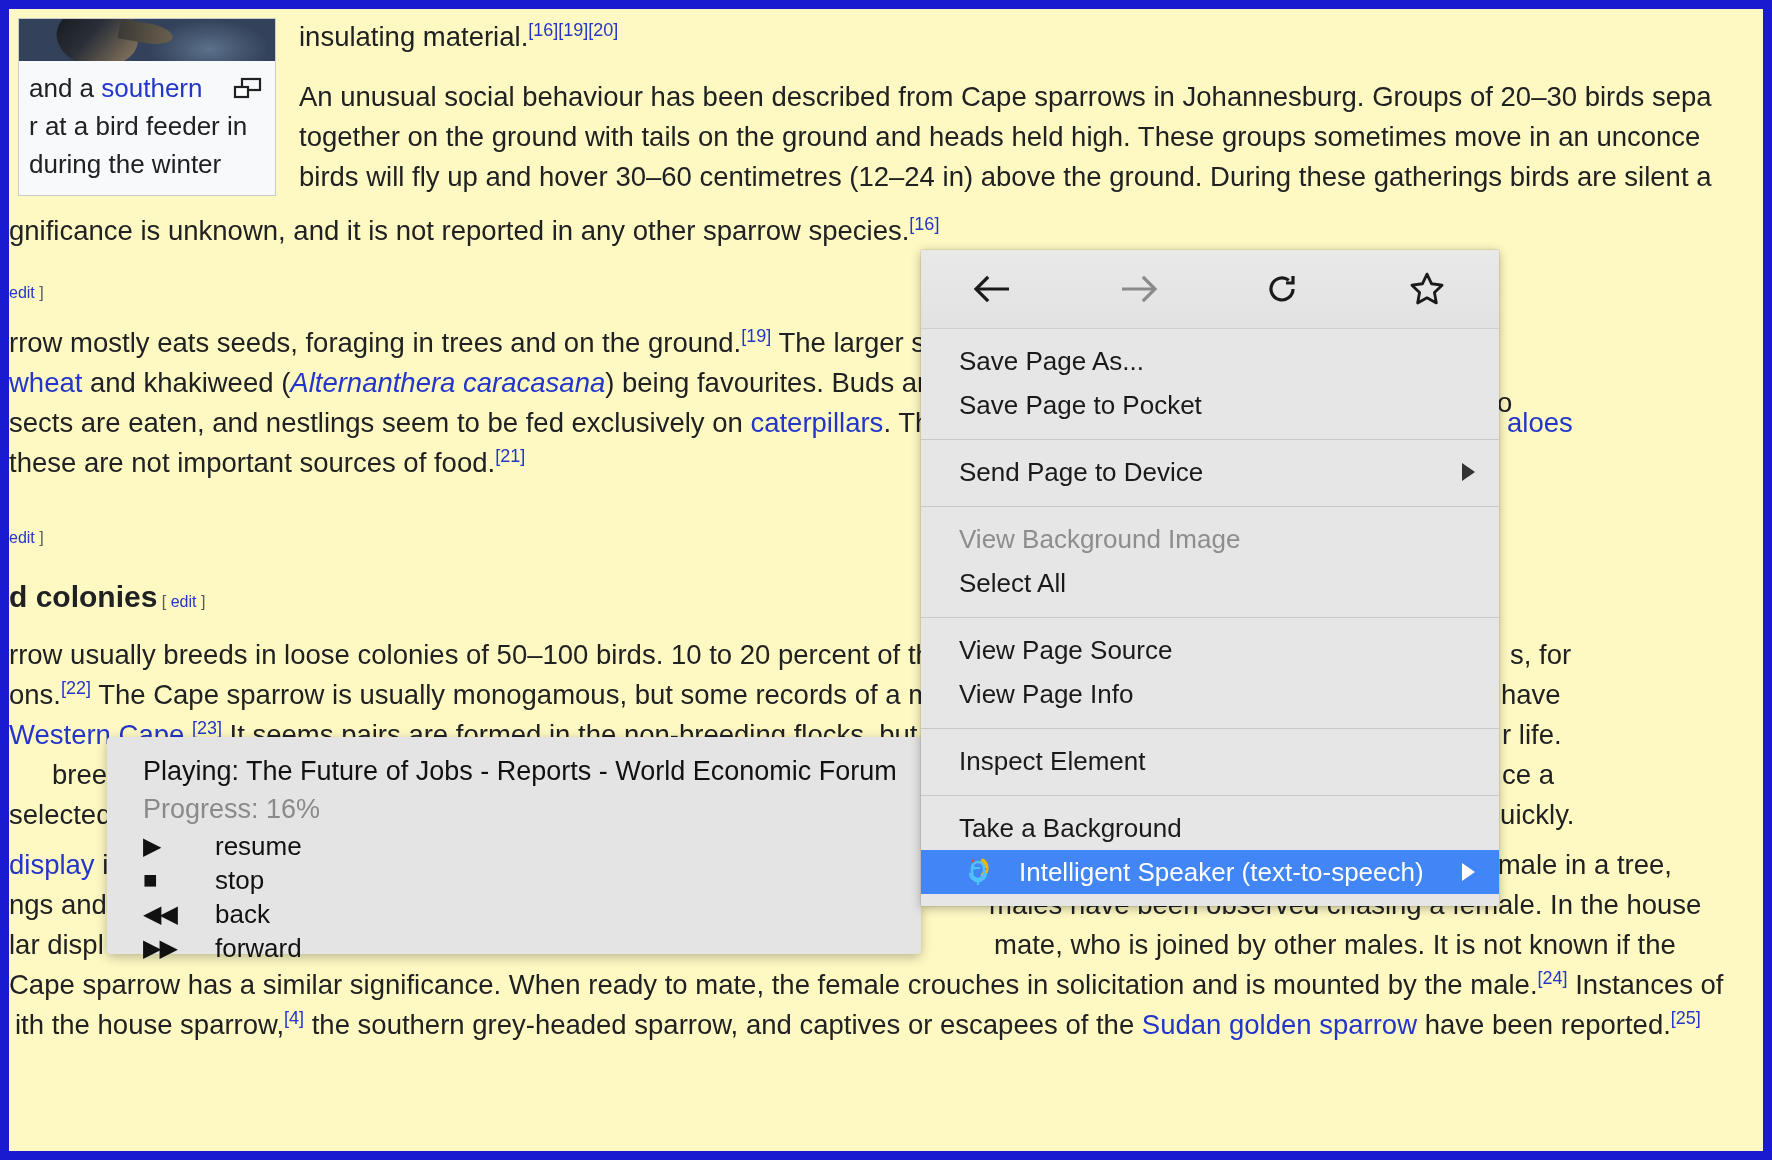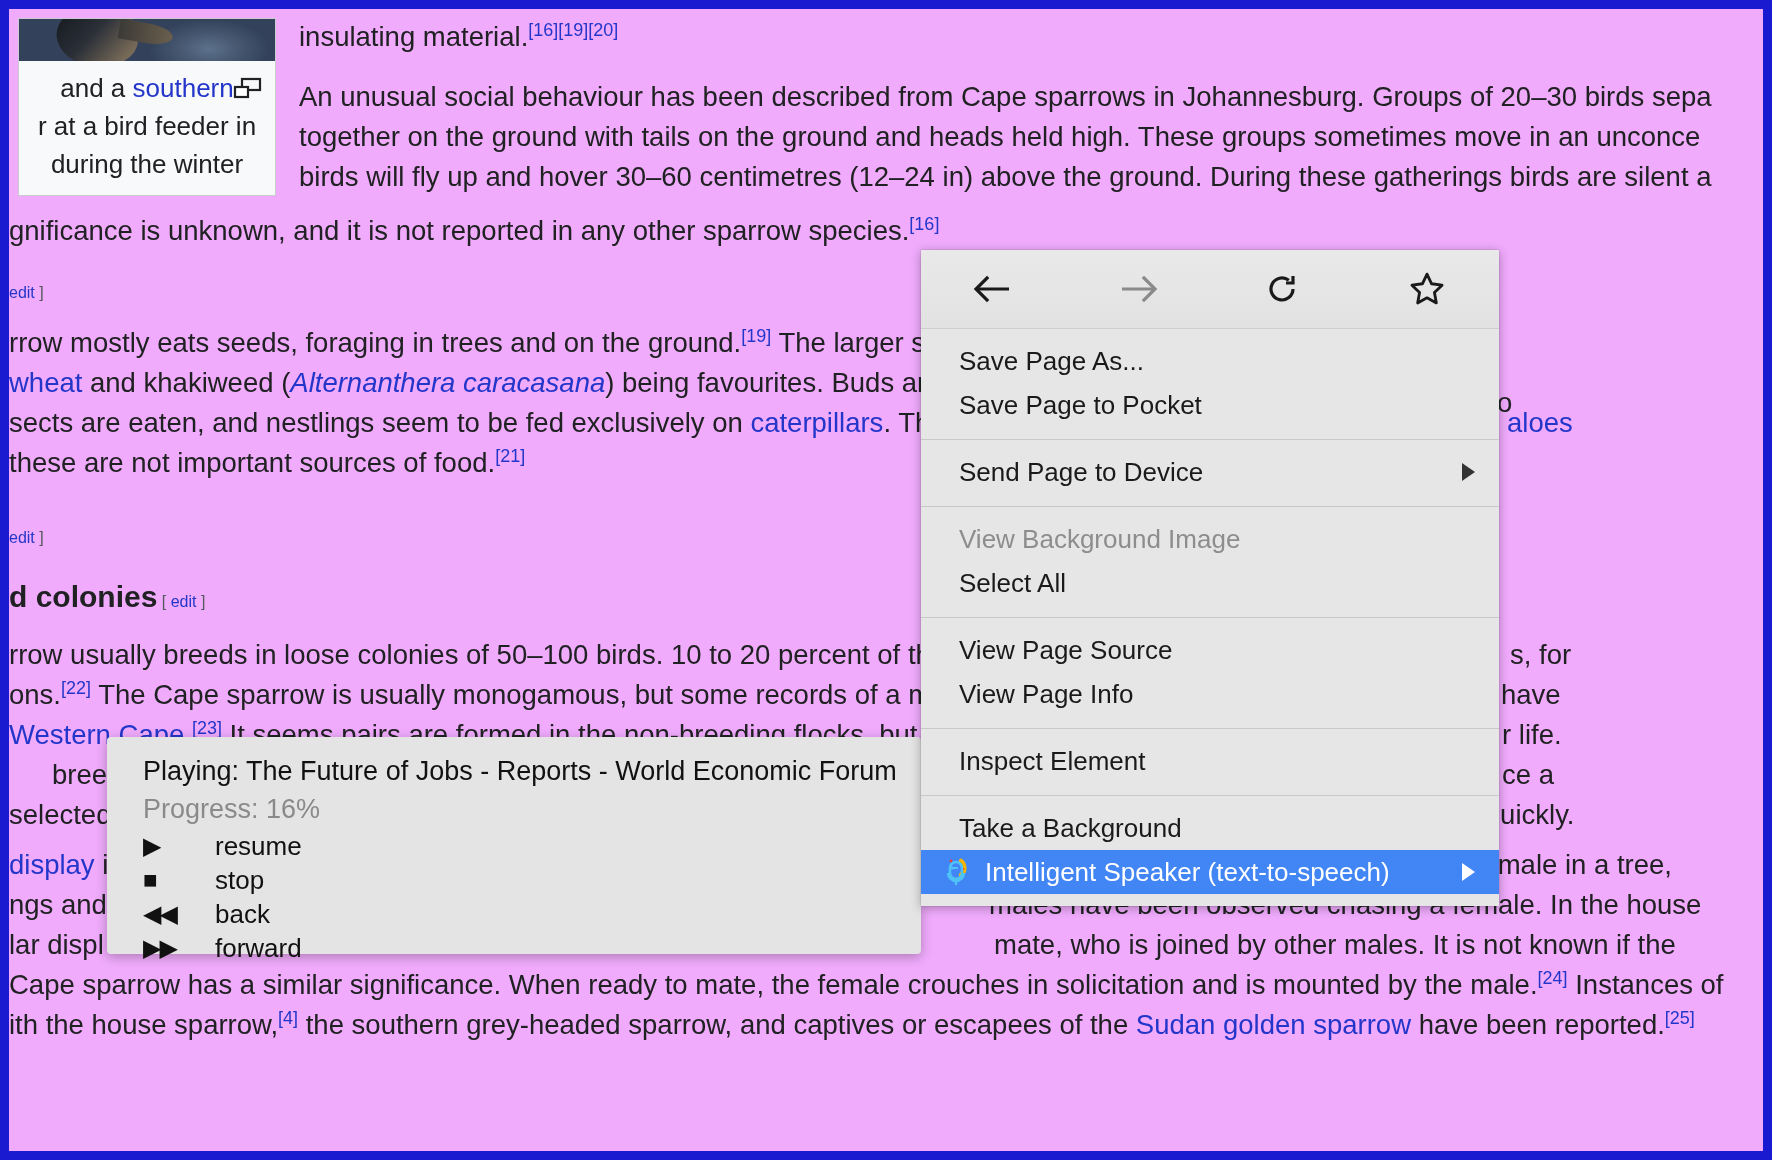--- a/index.html
+++ b/index.html
@@ -21,21 +21,21 @@
     inset: 0;
     border: 9px solid #1a1ad0;
     box-sizing: border-box;
     background: #ffffff;
     overflow: hidden;
   }
 
   #page-canvas {
     position: absolute;
     inset: 0;
-    background: #f0abfc;
+    background: #fef9c3;
     overflow: hidden;
     text-decoration: underline;
   }
 
   
   .article {
     position: absolute;
     left: 0;
     top: 0;
     width: 1772px;
@@ -72,21 +72,20 @@
 
   
   #infobox {
     position: absolute;
     left: 9px;
     top: 9px;
     width: 258px;
     background: #f8f9fa;
     border: 1px solid #c8ccd1;
     box-sizing: border-box;
-    text-align: center;
   }
   #infobox-photo {
     height: 42px;
     background:
       radial-gradient(ellipse 60px 30px at 190px 30px, #5d718c 0%, #42536b 60%, #33425a 100%),
       linear-gradient(160deg, #2e3d52 0%, #3b4c63 45%, #4d6076 100%);
     position: relative;
     overflow: hidden;
   }
   #infobox-photo .bird-body {
@@ -161,21 +160,22 @@
     display: flex;
     align-items: center;
     padding: 0 16px 0 38px;
     position: relative;
     white-space: nowrap;
   }
   .cm-item.disabled { color: #8d8d8d; }
   .cm-item.selected {
     background: #4285f4;
     color: #ffffff;
-    padding-left: 18px;
+    padding-left: 40px;
+    gap: 12px;
   }
   .cm-arrow {
     position: absolute;
     right: 24px;
     top: 50%;
     transform: translateY(-50%);
     width: 0;
     height: 0;
     border-left: 13px solid #333;
     border-top: 9px solid transparent;
@@ -250,21 +250,21 @@
         <div class="para" style="left: 0px; top: 434px;"><span>these are not important sources of food.</span><span class="ref">[21]</span></div>
         <div class="para" style="left: 0px; top: 626px;"><span>rrow usually breeds in loose colonies of 50–100 birds. 10 to 20 percent of the breed</span></div>
         <div class="para" style="left: 0px; top: 666px;"><span>ons.</span><span class="ref">[22]</span><span> The Cape sparrow is usually monogamous, but some records of a male an</span></div>
         <div class="para" style="left: 0px; top: 706px;"><span class="lnk">Western Cape</span><span>.</span><span class="ref">[23]</span><span> It seems pairs are formed in the non-breeding flocks, but it is no</span></div>
         <div class="para" style="left: 0px; top: 746px; padding-left: 43px;"><span> breed, n</span></div>
         <div class="para" style="left: 0px; top: 786px;"><span>selected</span></div>
         <div class="para" style="left: 0px; top: 836px;"><span class="lnk">display</span><span> i</span></div>
         <div class="para" style="left: 0px; top: 876px;"><span>ngs and</span></div>
         <div class="para" style="left: 0px; top: 916px;"><span>lar displ</span></div>
         <div class="para" style="left: 0px; top: 956px;"><span>Cape sparrow has a similar significance. When ready to mate, the female crouches in solicitation and is mounted by the male.</span><span class="ref">[24]</span><span> Instances of</span></div>
-        <div class="para" style="left: 0px; top: 996px;"><span>ith the house sparrow,</span><span class="ref">[4]</span><span> the southern grey-headed sparrow, and captives or escapees of the </span><span class="lnk">Sudan golden sparrow</span><span> have been reported.</span><span class="ref">[25]</span></div>
+        <div class="para" style="left: 0px; top: 996px; padding-left: 6px;"><span>ith the house sparrow,</span><span class="ref">[4]</span><span> the southern grey-headed sparrow, and captives or escapees of the </span><span class="lnk">Sudan golden sparrow</span><span> have been reported.</span><span class="ref">[25]</span></div>
         <div class="para" style="left: 1488px; top: 374px;"><span>o</span></div>
         <div class="para" style="left: 1498px; top: 394px;"><span class="lnk">aloes</span></div>
         <div class="para" style="left: 1501px; top: 626px;"><span>s, for</span></div>
         <div class="para" style="left: 1492px; top: 666px;"><span>have</span></div>
         <div class="para" style="left: 1493px; top: 706px;"><span>r life.</span></div>
         <div class="para" style="left: 1493px; top: 746px; text-align: right;"><span>ce a</span></div>
         <div class="para" style="left: 1002px; top: 786px;"><span>em, and in this manner a colony forms quickly.</span></div>
         <div class="para" style="left: 1412px; top: 780px;"><span class="ref">[22]</span></div>
         <div class="para" style="left: 975px; top: 836px;"><span>ay in which the male hopped beside the female in a tree,</span></div>
         <div class="para" style="left: 980px; top: 876px;"><span>males have been observed chasing a female. In the house</span></div>

